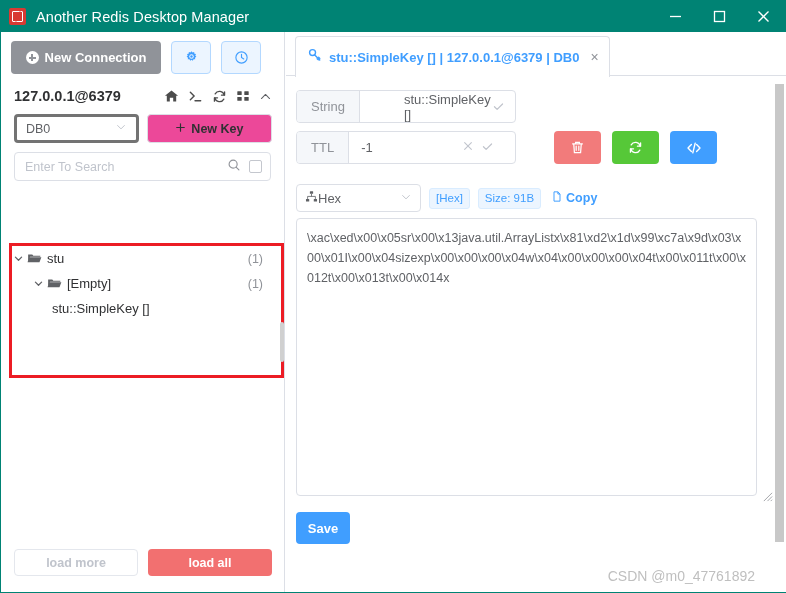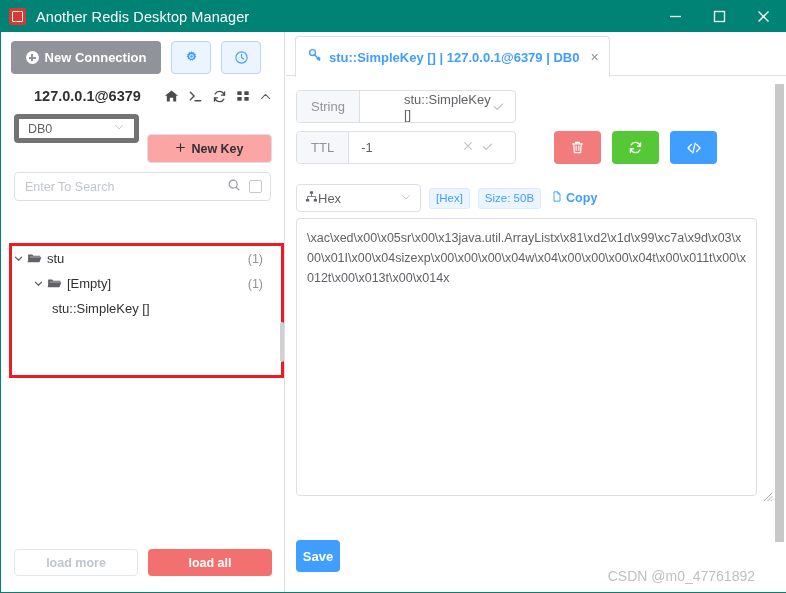--- a/index.html
+++ b/index.html
@@ -101,45 +101,43 @@
     color: #409eff;
   }
 
   .conn-header {
     display: flex; align-items: center;
     padding: 14px 12px 6px 12px;
   }
   .conn-name {
     font-size: 14.5px; font-weight: bold; color: #303133;
     flex: 1 1 auto;
-    margin-left: 20px;
   }
   .conn-icons { display: flex; align-items: center; gap: 9px; color: #4c4c4c; }
   .conn-icons > span { display: flex; align-items: center; }
 
   .db-row {
     display: flex; gap: 8px;
     padding: 4px 12px 0 12px;
   }
   .db-select {
     width: 128px; height: 29px;
-    border: 5px solid #737373; border-radius: 4px;
+    border: 3px solid #737373; border-radius: 4px;
     display: flex; align-items: center; justify-content: space-between;
     padding: 0 9px;
     font-size: 12.5px; color: #606266;
     background: #fff;
   }
   .new-key-btn {
     width: 129px; height: 29px;
     border: 1px solid #dcdfe6; border-radius: 4px;
     display: flex; align-items: center; justify-content: center;
     gap: 5px;
     font-size: 12.5px; color: #303133; font-weight: bold;
-    background: #fca5a5;
-    margin-top: 20px;
+    background: #ec4899;
   }
   .search-row { padding: 9px 12px 0 12px; }
   .search-box {
     width: 257px; height: 29px;
     border: 1px solid #dcdfe6; border-radius: 4px;
     display: flex; align-items: center;
     padding: 0 8px 0 10px;
     background: #fff;
   }
   .search-input {
@@ -322,25 +320,25 @@
     position: relative;
     overflow: hidden;
     font-family: "Liberation Sans", sans-serif;
   }
   .resize-grip {
     position: absolute; right: 2px; bottom: 2px;
     width: 11px; height: 11px;
   }
   .save-row { padding: 16px 0 0 10px; }
   .save-btn {
-    width: 44px; height: 32px;
+    width: 54px; height: 32px;
     background: #409eff; color: #fff;
     border-radius: 4px;
     font-size: 13px; font-weight: bold;
-    display: flex; align-items: center; justify-content: center; margin-top: 28px;
+    display: flex; align-items: center; justify-content: center;
   }
   .watermark {
     position: absolute; right: 30px; bottom: 8px;
     color: #bfbfbf; font-size: 14px;
     font-family: "Liberation Sans", sans-serif;
   }
   .main-scroll {
     position: absolute; right: 2px; top: 52px;
     width: 9px; height: 458px;
     background: #c8c8c8;
@@ -613,21 +611,21 @@
             </svg>
         </span>
         <span class="fmt-label">Hex</span>
         <span>
           <svg width="12" height="12" viewBox="0 0 16 16" fill="none" stroke="#c0c4cc" stroke-width="1.3" stroke-linecap="round" stroke-linejoin="round">
               <path d="M3.5 6 8 10.5 12.5 6"></path>
             </svg>
         </span>
       </div>
       <div class="badge">[Hex]</div>
-      <div class="badge">Size: 50B</div>
+      <div class="badge">Size: 91B</div>
       <div class="copy-link">
         <span>
           <svg width="12" height="13" viewBox="0 0 16 16" fill="none" stroke="#409eff" stroke-width="1.3" stroke-linejoin="round">
               <path d="M4 1.8h5.2L12 4.6v9.6H4z"></path>
               <path d="M9.2 1.8v2.9H12"></path>
             </svg>
         </span>
         <span>Copy</span>
       </div>
     </div>

